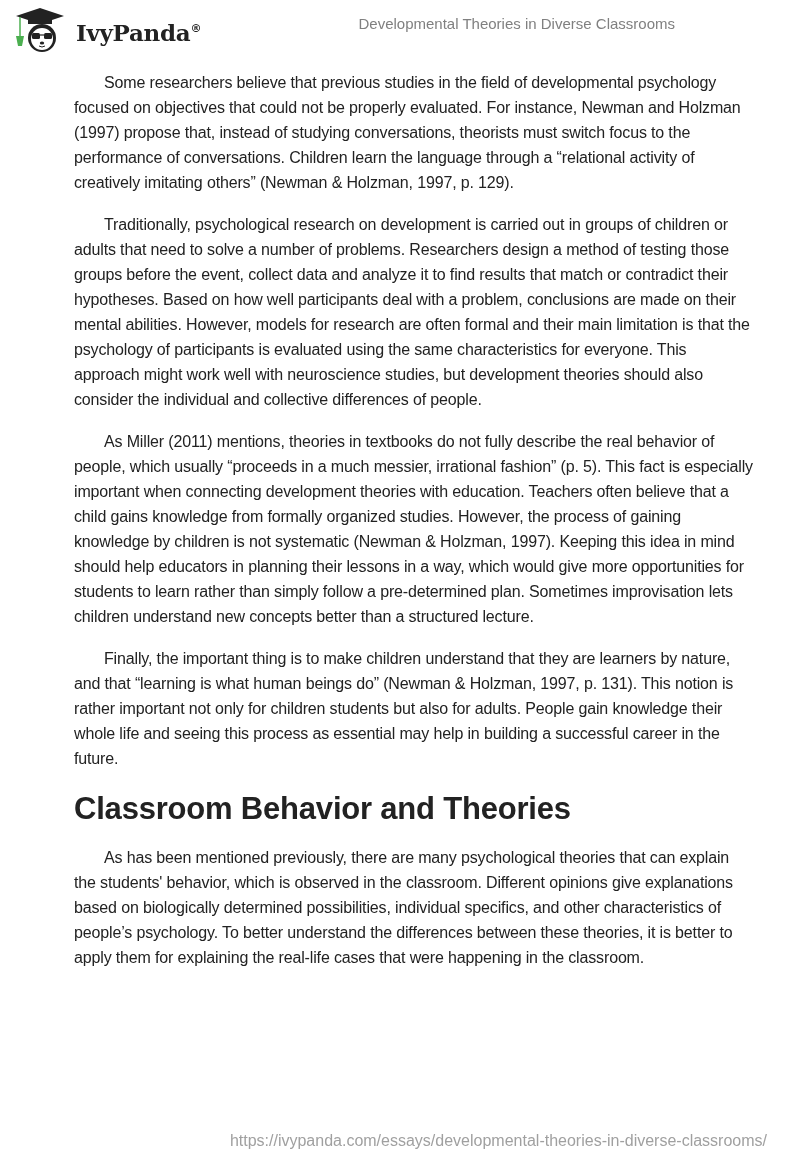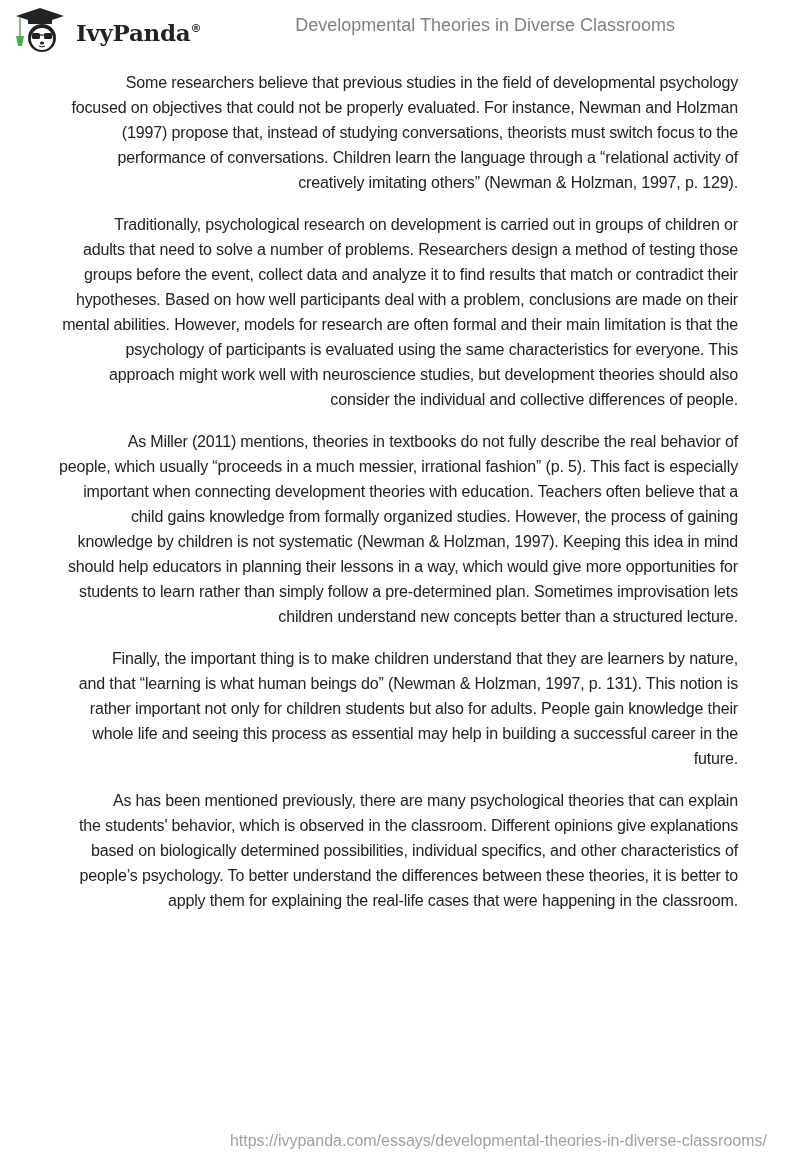--- a/index.html
+++ b/index.html
@@ -2,22 +2,22 @@
 <html><head>
   <meta charset="utf-8">
   <style>
     html, body { margin: 0; padding: 0; background: #ffffff; }
     body { width: 800px; height: 1160px; position: relative; overflow: hidden; font-family: "Liberation Sans", sans-serif; color: #222; }
     .header { position: absolute; left: 0; top: 0; width: 708px; height: 60px; }
     .logo { position: absolute; left: 14px; top: 6px; display: flex; align-items: center; }
     .logo-icon { width: 52px; height: 48px; }
     .logo-text { font-family: "DejaVu Serif", serif; font-weight: bold; font-size: 23px; color: #222; margin-left: 10px; letter-spacing: -0.3px; position: relative; top: 2px; }
     .logo-reg { font-size: 11px; vertical-align: super; font-family: "DejaVu Sans", sans-serif; font-weight: bold; }
-    .doc-title { position: absolute; right: 33px; top: 15px; font-size: 18px; color: #808080; }
-    .content { position: absolute; left: 58px; top: 70px; width: 680px; text-align: right; }
+    .doc-title { position: absolute; right: 33px; top: 15px; font-size: 15px; color: #808080; }
+    .content { position: absolute; left: 74px; top: 70px; width: 680px; }
     .para { margin: 0 0 17px 0; font-size: 16px; line-height: 25px; text-indent: 30px; color: #222; letter-spacing: -0.15px; }
     .heading { font-size: 31px; font-weight: bold; margin: 20px 0 18px 0; color: #222; letter-spacing: -0.2px; }
     .footer-url { position: absolute; right: 33px; top: 1132px; font-size: 16px; color: #a0a0a0; }
   </style>
 </head>
 <body>
 
 <div class="header">
   <div class="logo">
     <svg class="logo-icon" viewBox="0 0 52 48">
@@ -41,16 +41,17 @@
     <span class="logo-text"><span>IvyPanda</span><span class="logo-reg">®</span></span>
   </div>
   <div class="doc-title">Developmental Theories in Diverse Classrooms</div>
 </div>
 
 <div class="content">
   <p class="para">Some researchers believe that previous studies in the field of developmental psychology focused on objectives that could not be properly evaluated. For instance, Newman and Holzman (1997) propose that, instead of studying conversations, theorists must switch focus to the performance of conversations. Children learn the language through a “relational activity of creatively imitating others” (Newman &amp; Holzman, 1997, p. 129).</p>
   <p class="para">Traditionally, psychological research on development is carried out in groups of children or adults that need to solve a number of problems. Researchers design a method of testing those groups before the event, collect data and analyze it to find results that match or contradict their hypotheses. Based on how well participants deal with a problem, conclusions are made on their mental abilities. However, models for research are often formal and their main limitation is that the psychology of participants is evaluated using the same characteristics for everyone. This approach might work well with neuroscience studies, but development theories should also consider the individual and collective differences of people.</p>
   <p class="para">As Miller (2011) mentions, theories in textbooks do not fully describe the real behavior of people, which usually “proceeds in a much messier, irrational fashion” (p. 5). This fact is especially important when connecting development theories with education. Teachers often believe that a child gains knowledge from formally organized studies. However, the process of gaining knowledge by children is not systematic (Newman &amp; Holzman, 1997). Keeping this idea in mind should help educators in planning their lessons in a way, which would give more opportunities for students to learn rather than simply follow a pre-determined plan. Sometimes improvisation lets children understand new concepts better than a structured lecture.</p>
   <p class="para">Finally, the important thing is to make children understand that they are learners by nature, and that “learning is what human beings do” (Newman &amp; Holzman, 1997, p. 131). This notion is rather important not only for children students but also for adults. People gain knowledge their whole life and seeing this process as essential may help in building a successful career in the future.</p>
+  <h2 class="heading">Classroom Behavior and Theories</h2>
   <p class="para">As has been mentioned previously, there are many psychological theories that can explain the students' behavior, which is observed in the classroom. Different opinions give explanations based on biologically determined possibilities, individual specifics, and other characteristics of people’s psychology. To better understand the differences between these theories, it is better to apply them for explaining the real-life cases that were happening in the classroom.</p>
 </div>
 
 <div class="footer-url">https://ivypanda.com/essays/developmental-theories-in-diverse-classrooms/</div>
 
 </body></html>

